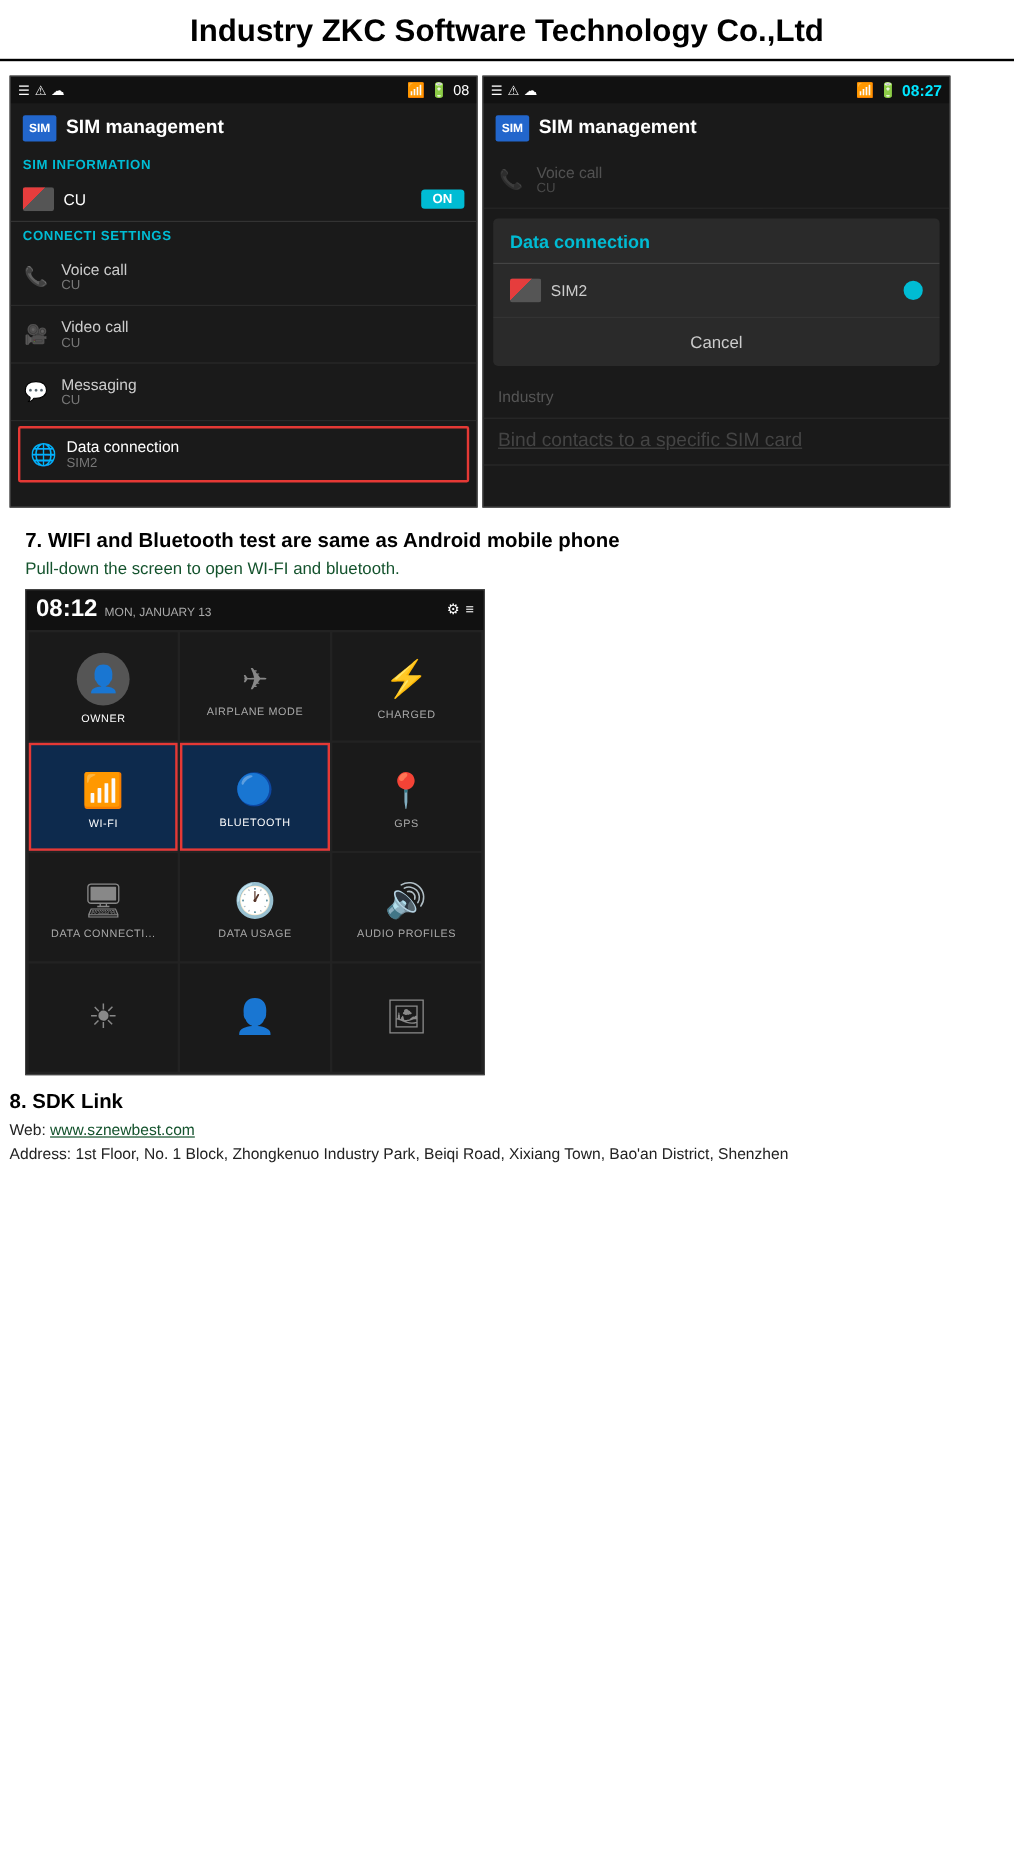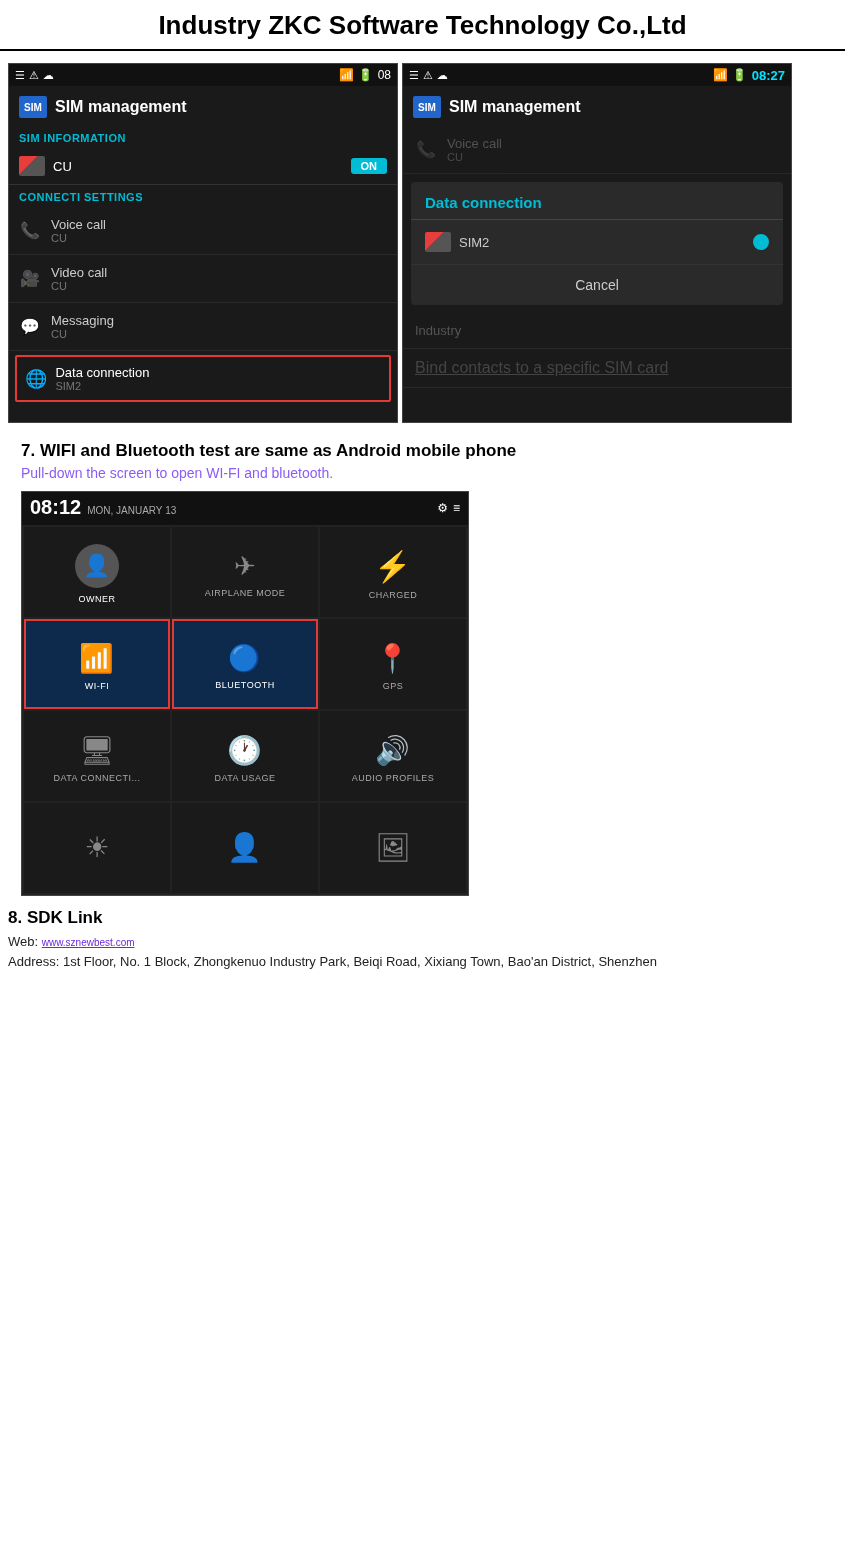--- a/index.html
+++ b/index.html
@@ -154,26 +154,26 @@
     }
 
     
     .section-7 {
       margin: 16px 8px 8px 21px;
     }
     .section-7-title {
       font-size: 17px; font-weight: bold; margin-bottom: 4px;
     }
     .section-7-desc {
-      font-size: 14px; margin-bottom: 10px; color: #8b5cf6;
+      font-size: 14px; margin-bottom: 10px; color: #14532d;
     }
 
     
     .android-screen {
-      width: 448px;
+      width: 383px;
       background: #111;
       border: 1px solid #444;
       overflow: hidden;
     }
     .time-large { font-size: 20px; font-weight: bold; color: #fff; }
     .android-icons-right { display: flex; gap: 5px; align-items: center; color: #fff; font-size: 12px; }
     .android-top-bar {
       display: flex; justify-content: space-between; align-items: center;
       padding: 4px 8px 6px 8px; background: #111;
     }
@@ -217,21 +217,21 @@
 
     
     .lightning { color: #2196f3; font-size: 30px; }
     .airplane { color: #888; font-size: 26px; }
 
     
     .section-8 {
       margin: 12px 8px 0 8px;
     }
     .section-8-title { font-size: 17px; font-weight: bold; margin-bottom: 4px; }
-    .section-8-link { color: #6d28d9; text-decoration: underline; font-size: 10px; }
+    .section-8-link { color: #14532d; text-decoration: underline; font-size: 13px; }
     .section-8-text { font-size: 13px; color: #222; line-height: 1.5; }
   </style>
 </head>
 <body>
 
 <div class="page-header">
   <span>Industry ZKC Software Technology Co.,Ltd</span>
 </div>
 
 <div class="screenshots-row">

